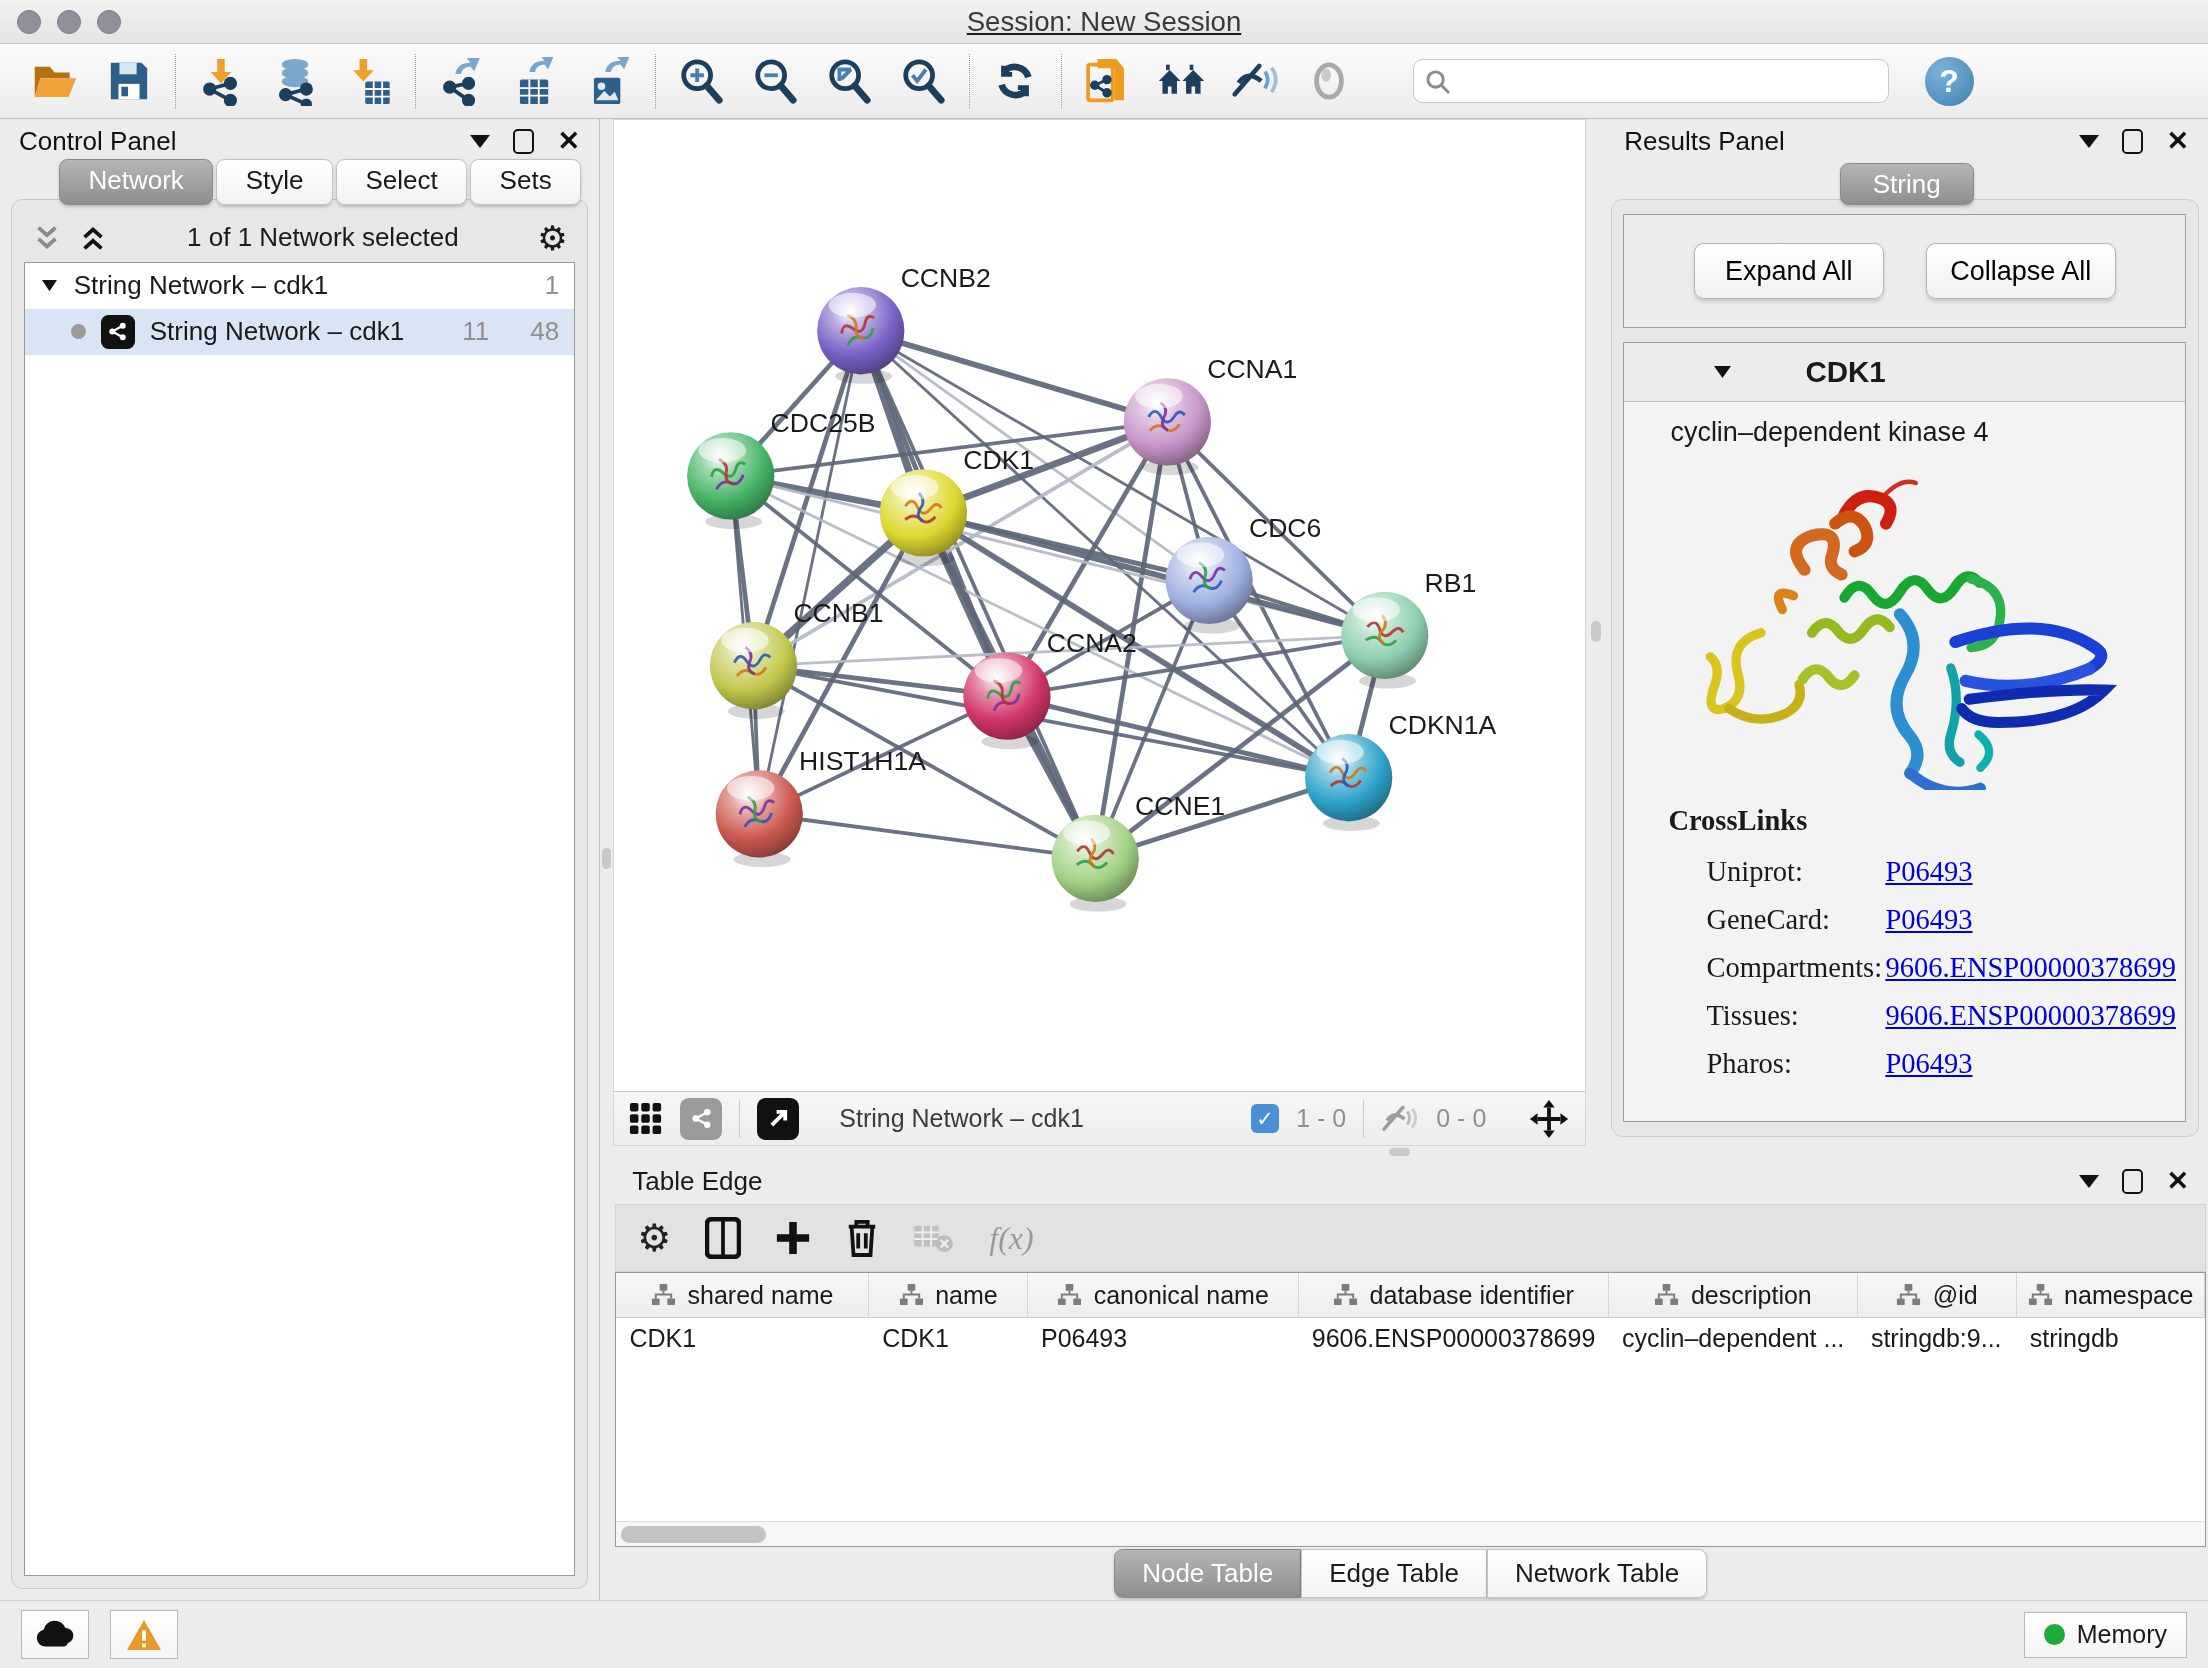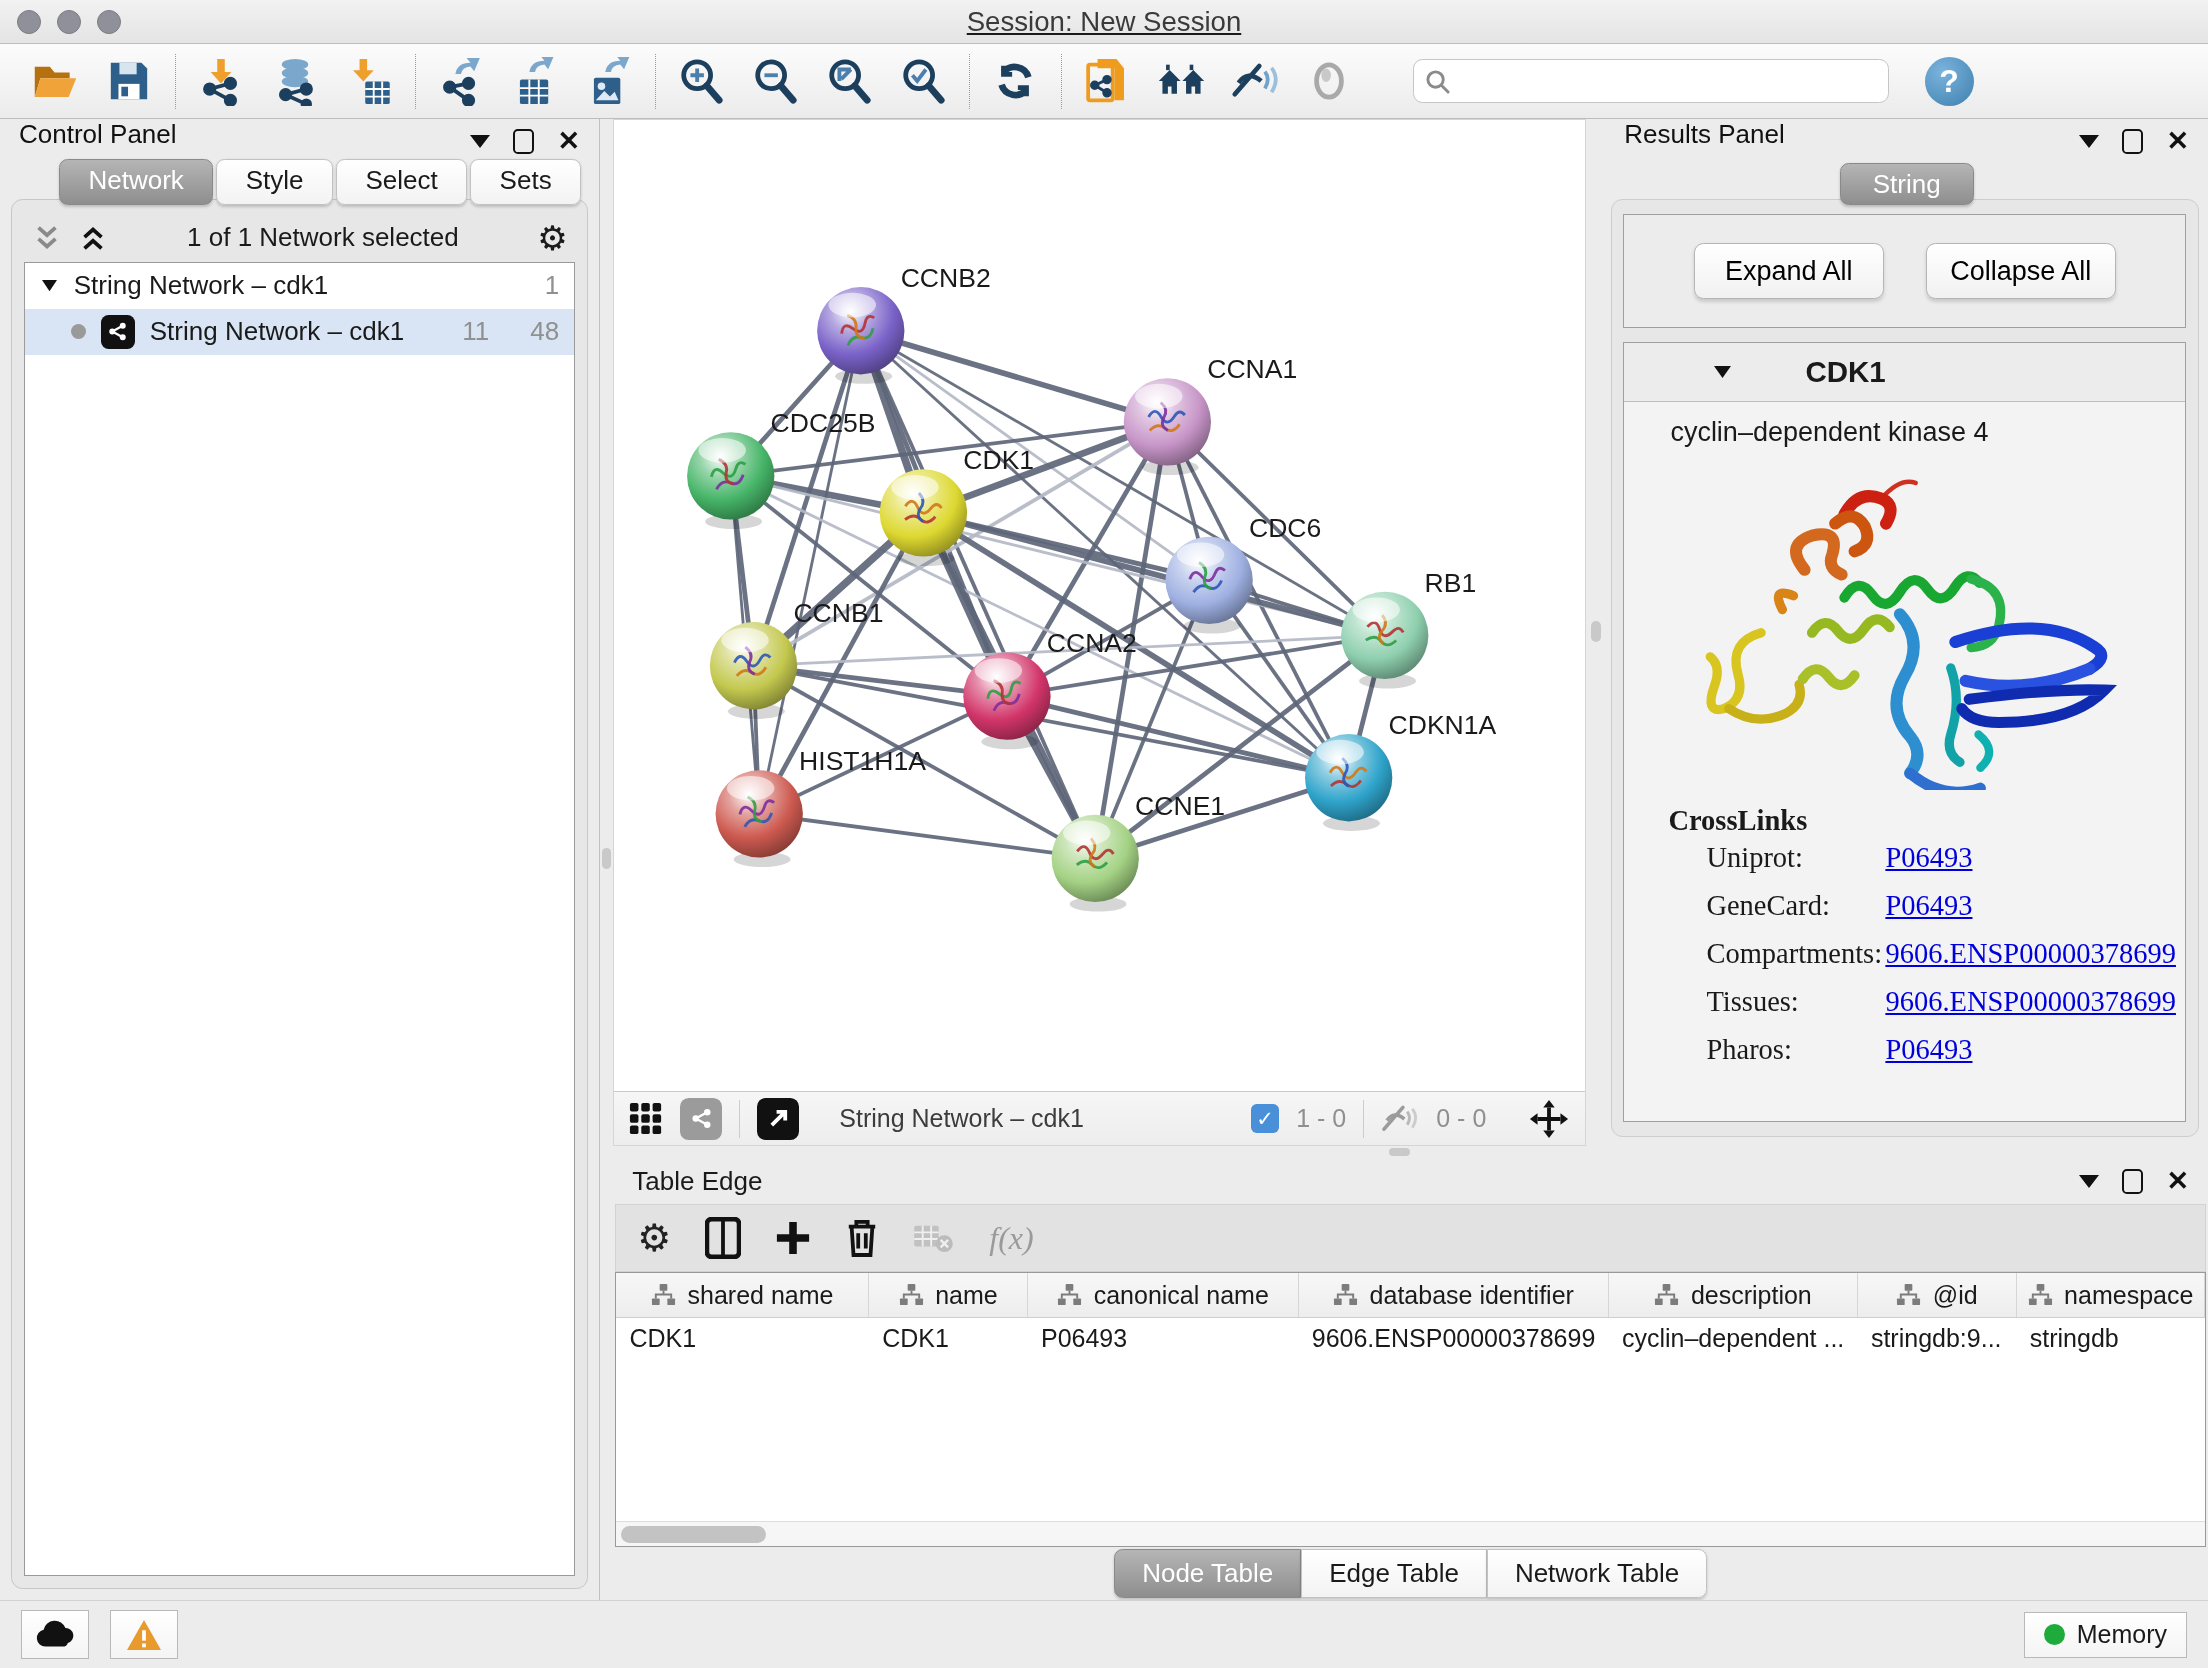--- a/index.html
+++ b/index.html
@@ -20,21 +20,21 @@
   .tb-btn { width:49px; height:49px; display:flex; align-items:center; justify-content:center; cursor:pointer; }
   .search-wrap { margin-left:38px; width:476px; height:44px; background:#fff; border:1.9px solid #c6c6c6; border-radius:9.5px; display:flex; align-items:center; padding:0 11.4px; gap:9.5px; }
   .search-wrap input { border:none; outline:none; flex:1; font-size:25px; font-family:"Liberation Sans",sans-serif; background:transparent; }
   .help-btn { margin-left:36px; width:49px; height:49px; border-radius:50%; background:radial-gradient(circle at 35% 30%,#7ab4dd,#3f7fae); color:#fff; font-size:32px; font-weight:bold; display:flex; align-items:center; justify-content:center; cursor:pointer; }
 
   
   .main { flex:1; display:flex; min-height:0; }
 
   
   .control-panel { width:600px; flex:0 0 600px; border-right:1px solid #c0c0c0; display:flex; flex-direction:column; background:#ececec; }
-  .panel-titlebar { height:44px; display:flex; padding:0 19px; font-size:26px; color:#111; flex:0 0 44px; }
+  .panel-titlebar { height:44px; display:flex; align-items:center; padding:0 19px; font-size:26px; color:#111; flex:0 0 44px; }
   .pt-actions { margin-left:auto; display:flex; gap:23px; align-items:center; }
   .tri-down { width:0; height:0; border-left:10.5px solid transparent; border-right:10.5px solid transparent; border-top:13.3px solid #111; cursor:pointer; }
   .float-box { width:21px; height:25px; border:2.9px solid #111; border-radius:4.8px; cursor:pointer; }
   .close-x { font-size:27px; font-weight:900; color:#111; cursor:pointer; line-height:1; }
 
   .cp-tabs { display:flex; padding-left:59px; height:42px; flex:0 0 42px; align-items:flex-end; }
   .tab { padding:5.7px 28.5px 7.6px; font-size:26px; background:linear-gradient(#ffffff,#f3f3f3); border:1px solid #c2c2c2; border-radius:8.6px; margin-right:2.9px; box-shadow:0 1.9px 2.9px rgba(0,0,0,.18); cursor:pointer; position:relative; z-index:2; }
   .tab.active { background:linear-gradient(#b5b5b5,#8e8e8e); color:#fff; border-color:#8a8a8a; }
 
   .cp-body { flex:1; margin:-5.7px 11.4px 11.4px; background:#e7e7e7; border:1px solid #c7c7c7; border-radius:11.4px; display:flex; flex-direction:column; padding:13.3px 11.4px 11.4px; min-height:0; }
@@ -74,21 +74,21 @@
   .rp-tab { padding:4.8px 32px; background:linear-gradient(#b5b5b5,#8e8e8e); color:#fff; font-size:26px; border:1px solid #8a8a8a; border-radius:8.6px; box-shadow:0 1.9px 2.9px rgba(0,0,0,.2); cursor:pointer; height:42px; display:flex; align-items:center; }
   .rp-outer { flex:1; margin:-7.6px 9.5px 9.5px 5.7px; background:#e7e7e7; border:1px solid #cdcdcd; border-radius:11.4px; padding:13.3px 11.4px; display:flex; flex-direction:column; gap:13.3px; min-height:0; }
   .rp-buttons { border:1px solid #9f9f9f; background:#ececec; padding:28.5px 19px; display:flex; gap:42px; justify-content:center; flex:0 0 auto; }
   .rp-btn { background:linear-gradient(#ffffff,#f1f1f1); border:1px solid #b5b5b5; border-radius:9.5px; font-size:27px; padding:11.4px 0; width:190px; text-align:center; box-shadow:0 2.9px 3.8px rgba(0,0,0,.15); cursor:pointer; font-family:"Liberation Sans",sans-serif; }
   .rp-content { flex:1; border:1px solid #9f9f9f; background:#f3f3f3; display:flex; flex-direction:column; min-height:0; overflow:hidden; }
   .rp-gene-header { height:59px; flex:0 0 59px; background:#ececec; border-bottom:1px solid #bdbdbd; display:flex; align-items:center; padding-left:88px; gap:72px; }
   .rp-gene-header .gene { font-size:29.5px; font-weight:bold; }
   .rp-desc { padding:15px 9.5px 9.5px 46px; font-size:27px; }
   .rp-protein { height:333px; flex:0 0 333px; display:flex; justify-content:center; align-items:center; }
   .rp-xl { font-family:"Liberation Serif",serif; font-size:28.5px; padding:15px 0 0 44px; }
-  .xl-title { font-weight:bold; margin-bottom:5px; }
+  .xl-title { font-weight:bold; margin-bottom:19px; }
   .xl-row { display:flex; margin-bottom:16px; margin-left:38px; }
   .xl-label { width:179px; flex:0 0 179px; }
   .xl-row a { color:#0000dd; text-decoration:underline; cursor:pointer; }
 
   
   .table-panel { flex:1; margin-left:13.3px; display:flex; flex-direction:column; background:#ececec; min-height:0; }
   .tp-titlebar { height:46px; flex:0 0 46px; display:flex; align-items:center; padding:0 19px; font-size:26px; }
   .tp-toolbar { height:68px; flex:0 0 68px; background:#e2e2e2; border:1px solid #d2d2d2; margin:0 1.9px; display:flex; align-items:center; gap:34px; padding-left:21px; }
   .tp-tablewrap { flex:1; background:#fff; border:1px solid #999; margin:0 1.9px; display:flex; flex-direction:column; min-height:0; overflow:hidden; }
   table.node-table { border-collapse:collapse; table-layout:fixed; }

